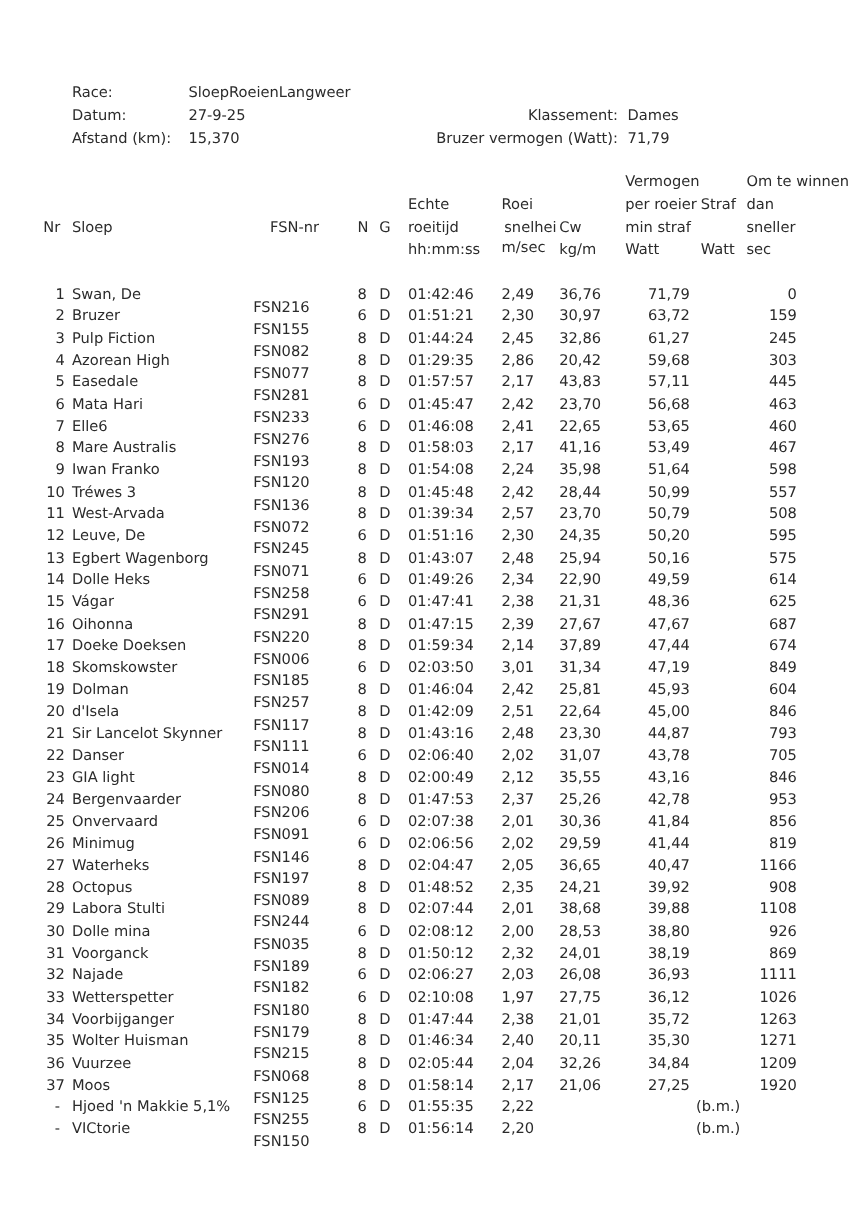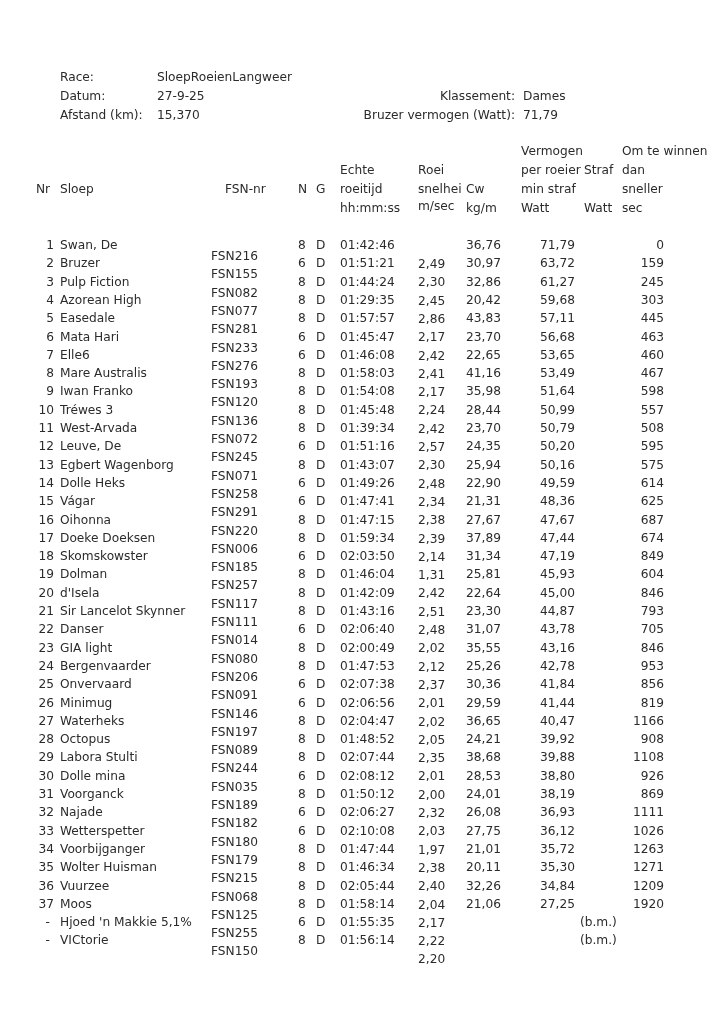--- a/index.html
+++ b/index.html
@@ -6,30 +6,30 @@
   body {
     width: 721px; height: 1024px; position: relative; overflow: hidden;
     font-family: "DejaVu Sans", sans-serif; font-size: 12.2px; color: #2b2b2b;
   }
   .abs { position: absolute; white-space: nowrap; }
   .hdr-label { left: 60px; }
   .hdr-val { left: 157px; }
   .right-label { text-align: right; width: 200px; left: 315px; }
   .right-val { left: 523px; }
 
-  .colhead { position: absolute; line-height: 18.5px; white-space: nowrap; }
+  .colhead { position: absolute; line-height: 18.5px; white-space: nowrap; text-align: center; }
   .row { position: absolute; left: 0; width: 721px; height: 18.2px; line-height: 18.2px; }
   .row span { position: absolute; white-space: nowrap; }
   .c-nr { left: 24px; width: 30px; text-align: right; }
   .c-name { left: 60px; }
   .c-fsn { left: 211px; margin-top: 11px; }
   .c-n { left: 298px; }
   .c-g { left: 316px; }
   .c-time { left: 340px; }
-  .c-speed { left: 418px; margin-top: 19px; }
+  .c-speed { left: 418px; }
   .c-cw { left: 466px; }
   .c-verm { left: 540px; }
   .c-straf { left: 580px; }
   .c-win { left: 600px; width: 64px; text-align: right; }
 </style>
 </head>
 <body>
 
 <div>
   <span class="abs hdr-label" style="top:70px">Race:</span>
@@ -299,21 +299,21 @@
       <span class="c-straf"></span>
       <span class="c-win">674</span>
     </div>
     <div class="row" style="top: 547.1px;">
       <span class="c-nr">18</span>
       <span class="c-name">Skomskowster</span>
       <span class="c-fsn">FSN185</span>
       <span class="c-n">6</span>
       <span class="c-g">D</span>
       <span class="c-time">02:03:50</span>
-      <span class="c-speed">1,31</span>
+      <span class="c-speed">3,01</span>
       <span class="c-cw">31,34</span>
       <span class="c-verm">47,19</span>
       <span class="c-straf"></span>
       <span class="c-win">849</span>
     </div>
     <div class="row" style="top: 565.4px;">
       <span class="c-nr">19</span>
       <span class="c-name">Dolman</span>
       <span class="c-fsn">FSN257</span>
       <span class="c-n">8</span>

